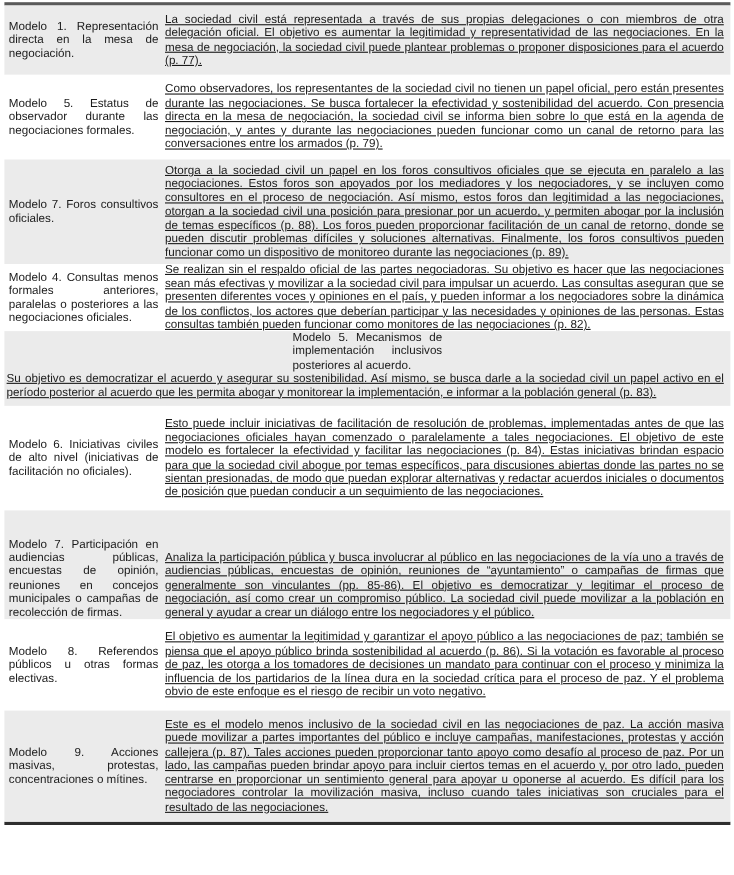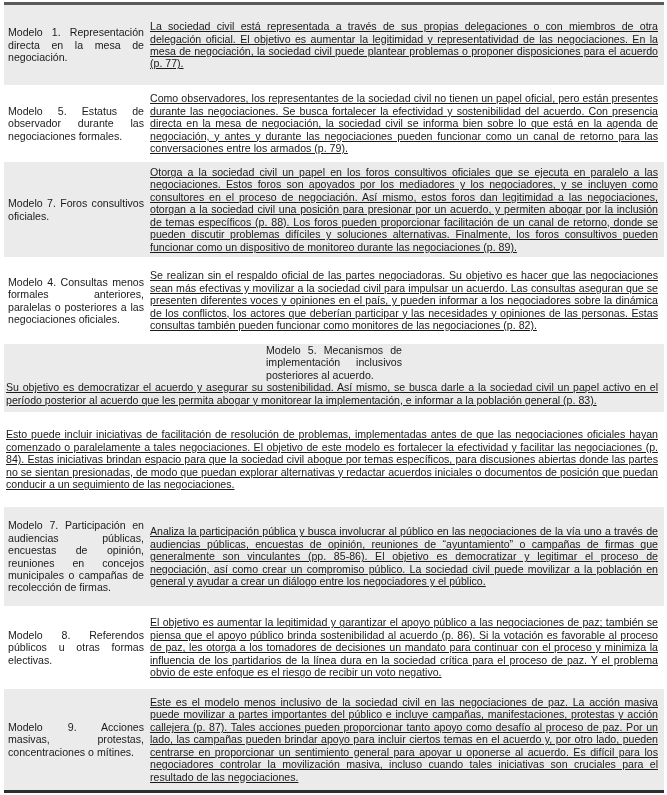--- a/index.html
+++ b/index.html
@@ -43,27 +43,27 @@
     }
     .cell-desc {
       flex: 1;
       box-sizing: border-box;
       padding: 0 6px 0 2px;
       font-size: 10.6px;
       line-height: 12.4px;
       text-align: justify;
       text-decoration: underline;
     }
-    .r1 { height: 80px; }
+    .r1 { height: 63px; }
     .r2 { height: 77px; }
     .r3 { height: 95px; }
-    .r4 { height: 87px; }
+    .r4 { height: 61px; }
     .r5 { height: 68px; flex-direction: column; }
     .r6 { height: 95px; }
-    .r7 { height: 99px; }
+    .r7 { height: 99px; align-items: flex-end; }
     .r8 { height: 83px; }
     .r9 { height: 101px; }
   </style>
 </head>
 <body>
 
 <div class="table">
   <div class="row shaded r1">
     <div class="cell-model">Modelo 1. Representación directa en la mesa de negociación.</div>
     <div class="cell-desc">La sociedad civil está representada a través de sus propias delegaciones o con miembros de otra delegación oficial. El objetivo es aumentar la legitimidad y representatividad de las negociaciones. En la mesa de negociación, la sociedad civil puede plantear problemas o proponer disposiciones para el acuerdo (p. 77).</div>
@@ -78,20 +78,21 @@
   </div>
   <div class="row plain r4">
     <div class="cell-model">Modelo 4. Consultas menos formales anteriores, paralelas o posteriores a las negociaciones oficiales.</div>
     <div class="cell-desc">Se realizan sin el respaldo oficial de las partes negociadoras. Su objetivo es hacer que las negociaciones sean más efectivas y movilizar a la sociedad civil para impulsar un acuerdo. Las consultas aseguran que se presenten diferentes voces y opiniones en el país, y pueden informar a los negociadores sobre la dinámica de los conflictos, los actores que deberían participar y las necesidades y opiniones de las personas. Estas consultas también pueden funcionar como monitores de las negociaciones (p. 82).</div>
   </div>
   <div class="row shaded r5">
     <div class="cell-model">Modelo 5. Mecanismos de implementación inclusivos posteriores al acuerdo.</div>
     <div class="cell-desc">Su objetivo es democratizar el acuerdo y asegurar su sostenibilidad. Así mismo, se busca darle a la sociedad civil un papel activo en el período posterior al acuerdo que les permita abogar y monitorear la implementación, e informar a la población general (p. 83).</div>
   </div>
   <div class="row plain r6">
+    <div class="cell-model">Modelo 6. Iniciativas civiles de alto nivel (iniciativas de facilitación no oficiales).</div>
     <div class="cell-desc">Esto puede incluir iniciativas de facilitación de resolución de problemas, implementadas antes de que las negociaciones oficiales hayan comenzado o paralelamente a tales negociaciones. El objetivo de este modelo es fortalecer la efectividad y facilitar las negociaciones (p. 84). Estas iniciativas brindan espacio para que la sociedad civil abogue por temas específicos, para discusiones abiertas donde las partes no se sientan presionadas, de modo que puedan explorar alternativas y redactar acuerdos iniciales o documentos de posición que puedan conducir a un seguimiento de las negociaciones.</div>
   </div>
   <div class="row shaded r7">
     <div class="cell-model">Modelo 7. Participación en audiencias públicas, encuestas de opinión, reuniones en concejos municipales o campañas de recolección de firmas.</div>
     <div class="cell-desc">Analiza la participación pública y busca involucrar al público en las negociaciones de la vía uno a través de audiencias públicas, encuestas de opinión, reuniones de “ayuntamiento” o campañas de firmas que generalmente son vinculantes (pp. 85-86). El objetivo es democratizar y legitimar el proceso de negociación, así como crear un compromiso público. La sociedad civil puede movilizar a la población en general y ayudar a crear un diálogo entre los negociadores y el público.</div>
   </div>
   <div class="row plain r8">
     <div class="cell-model">Modelo 8. Referendos públicos u otras formas electivas.</div>
     <div class="cell-desc">El objetivo es aumentar la legitimidad y garantizar el apoyo público a las negociaciones de paz; también se piensa que el apoyo público brinda sostenibilidad al acuerdo (p. 86). Si la votación es favorable al proceso de paz, les otorga a los tomadores de decisiones un mandato para continuar con el proceso y minimiza la influencia de los partidarios de la línea dura en la sociedad crítica para el proceso de paz. Y el problema obvio de este enfoque es el riesgo de recibir un voto negativo.</div>
   </div>

